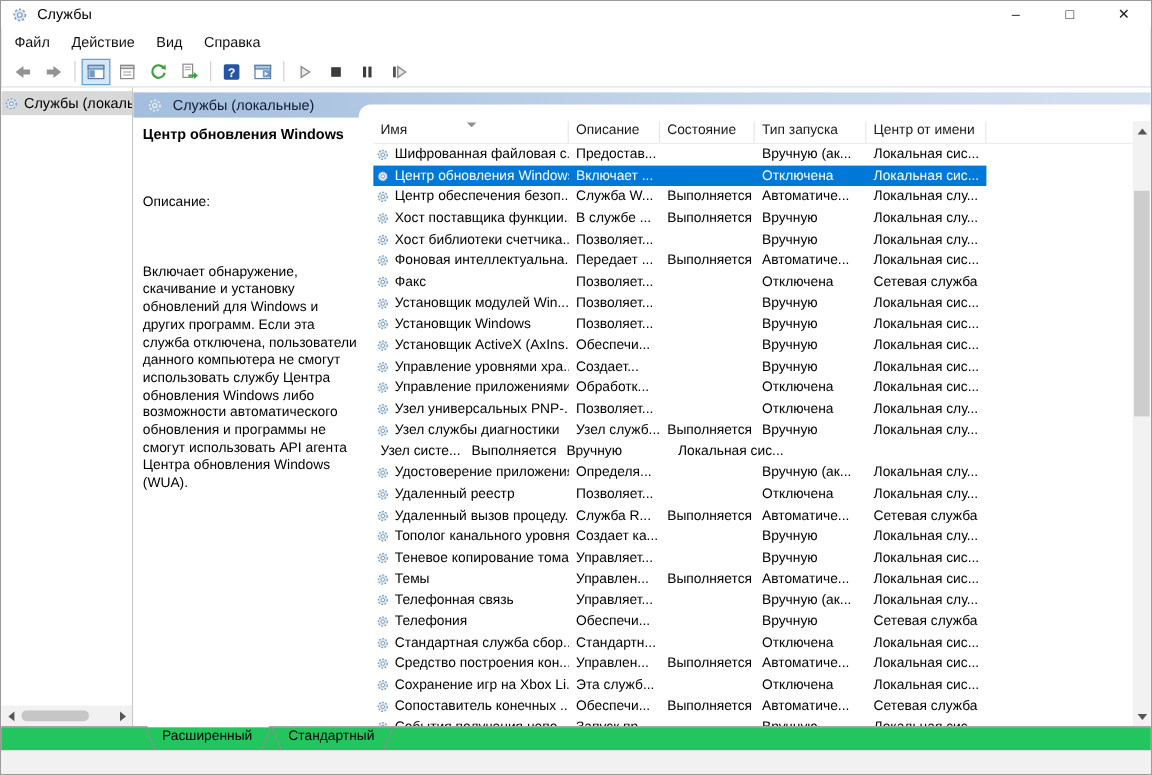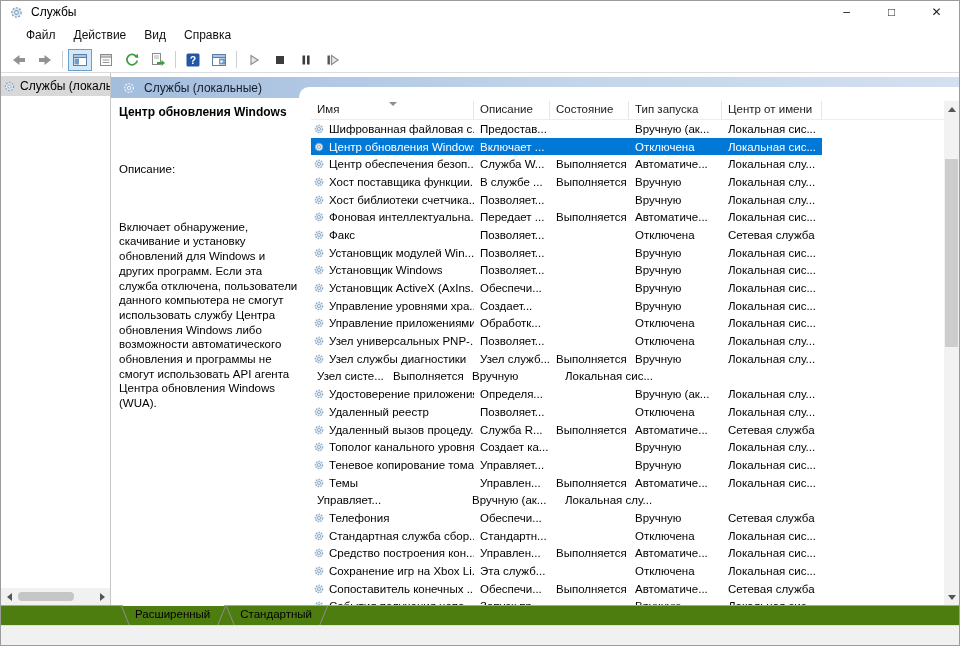--- a/index.html
+++ b/index.html
@@ -10,21 +10,21 @@
 
   
   .titlebar { height:22px; display:flex; align-items:center; background:#fff; flex:0 0 auto; }
   .title-gear { width:15px; height:15px; margin:0 7px 0 8px; flex:0 0 auto; }
   .title-text { font-size:12px; color:#000; }
   .win-controls { margin-left:auto; display:flex; height:100%; }
   .win-btn { width:45px; display:flex; align-items:center; justify-content:center;
              font-size:12px; color:#222; }
 
   
-  .menubar { height:24px; display:flex; align-items:center; padding-left:16px; flex:0 0 auto; }
+  .menubar { height:24px; display:flex; align-items:center; padding-left:2px; flex:0 0 auto; }
   .menu-item { padding:3px 9px; font-size:12px; color:#111; }
 
   
   .toolbar { height:26px; display:flex; align-items:center; padding-left:5px;
              border-bottom:1px solid #d9dce0; flex:0 0 auto; }
   .tb-btn { width:24px; height:22px; display:flex; align-items:center; justify-content:center;
             margin:0 1px; border:1px solid transparent; }
   .tb-btn.active { background:#d5e8f7; border:1px solid #66a0d0; }
   .tb-sep { width:1px; height:17px; background:#cfcfcf; margin:0 4px; }
 
@@ -85,21 +85,21 @@
   
   .vscroll { position:absolute; top:3px; right:0; bottom:0; width:15px; background:#f2f2f2; }
   .vs-btn { position:absolute; left:0; width:15px; height:16px; display:flex;
             align-items:center; justify-content:center; }
   .vs-up { top:0; } .vs-down { bottom:0; }
   .tri-up   { width:0; height:0; border-left:4px solid transparent; border-right:4px solid transparent; border-bottom:5px solid #555; }
   .tri-down { width:0; height:0; border-left:4px solid transparent; border-right:4px solid transparent; border-top:5px solid #555; }
   .vs-thumb { position:absolute; left:1px; top:58px; width:13px; height:188px; background:#cdcdcd; }
 
   
-  .tabsbar { height:19px; background:#4d7c0f; display:flex; padding-left:120px; flex:0 0 auto;
+  .tabsbar { height:19px; background:#22c55e; display:flex; padding-left:120px; flex:0 0 auto;
              position:relative; }
   .tab { position:relative; padding:2px 16px 0 14px; font-size:11.5px; color:#000; }
   .tab::before { content:''; position:absolute; left:0; top:0; bottom:0; width:1px;
                  background:#8f8f8f; transform:skewX(22deg); transform-origin:top; }
   .tab::after  { content:''; position:absolute; right:0; top:0; bottom:0; width:1px;
                  background:#8f8f8f; transform:skewX(-22deg); transform-origin:top; }
   .tab.active::before { transform:skewX(22deg); }
   .tab .cover { position:absolute; top:-1px; left:2px; right:2px; height:1px; background:#fff; }
   .statusbar { height:20px; background:#f1f1f1; border-top:1px solid #e0e0e0; flex:0 0 auto; }
 
@@ -522,20 +522,27 @@
                     <circle cx="8" cy="8" r="2" fill="#fff" stroke="#7d9cb8" stroke-width="1.1"></circle>
                   </svg>
                   <span>Темы</span>
                 </div>
                 <div class="cell c-desc">Управлен...</div>
                 <div class="cell c-status">Выполняется</div>
                 <div class="cell c-startup">Автоматиче...</div>
                 <div class="cell c-logon">Локальная сис...</div>
               </div>
               <div class="svc-row">
+                <div class="cell c-name">
+                  <svg class="gear" viewBox="0 0 16 16">
+                    <circle cx="8" cy="8" r="5" fill="#dce9f4" stroke="#7d9cb8" stroke-width="1.4" stroke-dasharray="2 1.7"></circle>
+                    <circle cx="8" cy="8" r="2" fill="#fff" stroke="#7d9cb8" stroke-width="1.1"></circle>
+                  </svg>
+                  <span>Телефонная связь</span>
+                </div>
                 <div class="cell c-desc">Управляет...</div>
                 <div class="cell c-status"></div>
                 <div class="cell c-startup">Вручную (ак...</div>
                 <div class="cell c-logon">Локальная слу...</div>
               </div>
               <div class="svc-row">
                 <div class="cell c-name">
                   <svg class="gear" viewBox="0 0 16 16">
                     <circle cx="8" cy="8" r="5" fill="#dce9f4" stroke="#7d9cb8" stroke-width="1.4" stroke-dasharray="2 1.7"></circle>
                     <circle cx="8" cy="8" r="2" fill="#fff" stroke="#7d9cb8" stroke-width="1.1"></circle>

